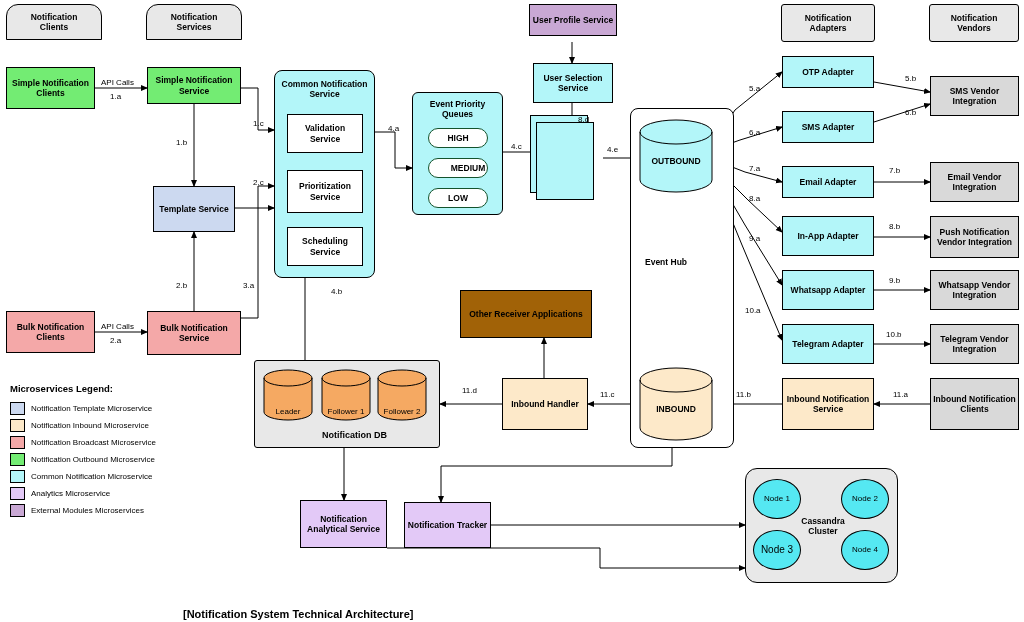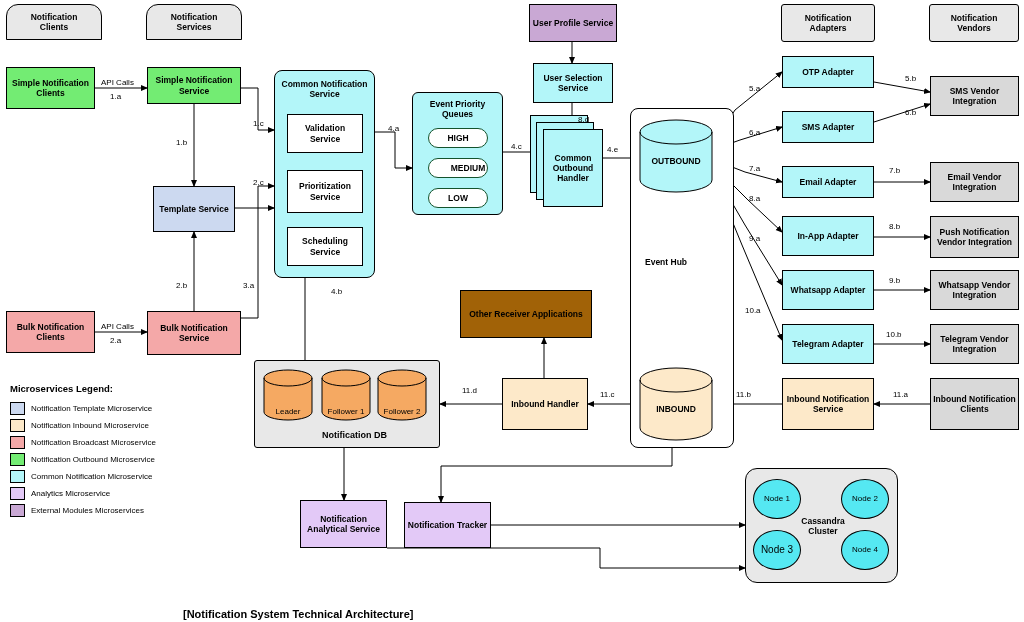--- a/index.html
+++ b/index.html
@@ -121,23 +121,22 @@
   <div class="node" style="left:287px;top:227px;width:76px;height:39px;background:#ffffff;">Scheduling Service</div>
 
   <div class="grp" style="left:412px;top:92px;width:91px;height:123px;background:#b3f6f9;border-radius:6px;"></div>
   <div class="node" style="left:412px;top:97px;width:91px;height:24px;border:none;background:transparent;">Event Priority Queues</div>
   <div class="pill" style="position:absolute;left:428px;top:128px;width:60px;height:20px;">HIGH</div>
   <div class="pill" style="position:absolute;left:428px;top:158px;width:60px;height:20px;padding-left:20px;">MEDIUM</div>
   <div class="pill" style="position:absolute;left:428px;top:188px;width:60px;height:20px;">LOW</div>
 
   <div class="node" style="left:530px;top:115px;width:58px;height:78px;background:#b3f6f9;"></div>
   <div class="node" style="left:536px;top:122px;width:58px;height:78px;background:#b3f6f9;"></div>
-  <div class="node" style="left:543px;top:129px;width:60px;height:78px;background:#b3f6f9;font-size:8.5px;">Common Outbound Handler</div>
-
-  <div class="node" style="left:529px;top:4px;width:88px;height:38px;background:#c9a8d4;">User Profile Service</div>
+
+  <div class="node" style="left:529px;top:4px;width:88px;height:32px;background:#c9a8d4;">User Profile Service</div>
   <div class="node" style="left:533px;top:63px;width:80px;height:40px;background:#b3f6f9;">User Selection Service</div>
 
   <div class="grp" style="left:630px;top:108px;width:104px;height:340px;background:#ffffff;border-radius:8px;"></div>
   <div class="title" style="left:645px;top:257px;font-size:8.5px;">Event Hub</div>
 
   <svg class="cylinder" style="left:638px;top:118px;width:76px;height:76px;">
     <path d="M2,14 a36,12 0 0 1 72,0 v48 a36,12 0 0 1 -72,0 z" fill="#b3f6f9" stroke="#000"></path>
     <path d="M2,14 a36,12 0 0 0 72,0" fill="none" stroke="#000"></path>
     <text x="38" y="46" text-anchor="middle" font-size="8.5" font-weight="bold" font-family="Liberation Sans, sans-serif">OUTBOUND</text>
   </svg>

